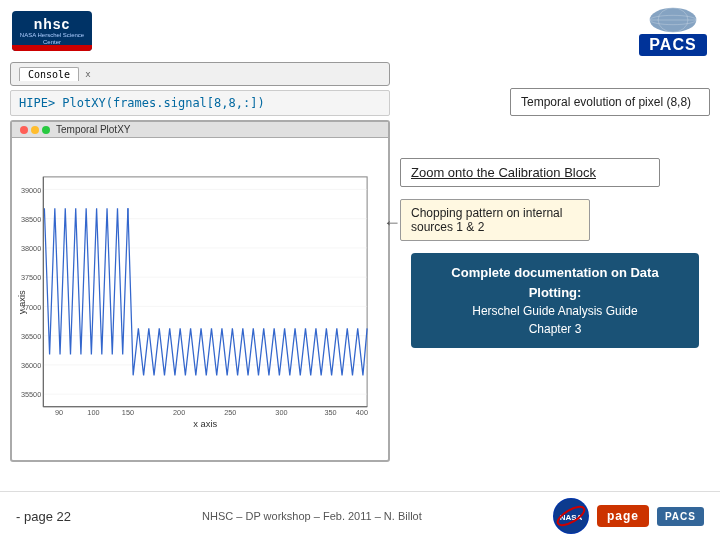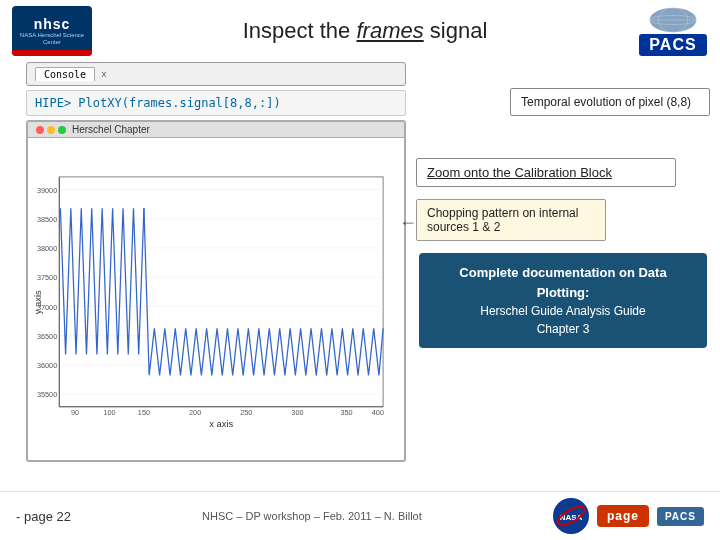--- a/index.html
+++ b/index.html
@@ -16,21 +16,21 @@
     .top-banner {
       display: flex;
       align-items: center;
       justify-content: space-between;
       padding: 6px 12px;
       background: #fff;
     }
 
     .nhsc-logo {
       width: 80px;
-      height: 50px;
+      height: 40px;
       background: #003366;
       border-radius: 4px;
       display: flex;
       flex-direction: column;
       align-items: center;
       justify-content: center;
       overflow: hidden;
       position: relative;
     }
     .nhsc-logo-text {
@@ -90,21 +90,20 @@
       gap: 10px;
       height: 400px;
     }
 
     
     .left-panel {
       width: 380px;
       display: flex;
       flex-direction: column;
       gap: 4px;
-      margin-left: 16px;
     }
 
     .console-window {
       background: #f0f0f0;
       border: 1px solid #999;
       border-radius: 3px;
       padding: 4px 8px;
       font-family: monospace;
       font-size: 12px;
       display: flex;
@@ -280,23 +279,20 @@
 <body>
 
 <div class="top-banner">
 
   <div class="nhsc-logo">
     <span class="nhsc-logo-text">nhsc</span>
     <span class="nhsc-logo-sub">NASA Herschel Science<br>Center</span>
     <div class="nhsc-logo-bar"></div>
   </div>
 
-  <h1 class="page-title">
-    <span>Inspect the </span><em>frames</em><span> signal</span>
-  </h1>
 
   <div class="pacs-logo">
     <svg width="55" height="30" viewBox="0 0 55 30">
       <ellipse cx="27" cy="15" rx="25" ry="13" fill="#336699" opacity="0.6"></ellipse>
       <ellipse cx="27" cy="15" rx="16" ry="13" fill="none" stroke="#fff" stroke-width="0.5" opacity="0.5"></ellipse>
       <ellipse cx="27" cy="15" rx="25" ry="5" fill="none" stroke="#fff" stroke-width="0.5" opacity="0.5"></ellipse>
       <line x1="2" y1="15" x2="52" y2="15" stroke="#fff" stroke-width="0.5" opacity="0.5"></line>
     </svg>
     <div class="pacs-badge">PACS</div>
   </div>
@@ -313,21 +309,21 @@
 
     <div class="hipe-command">HIPE&gt; PlotXY(frames.signal[8,8,:])</div>
 
     <div class="plot-window">
       <div class="plot-titlebar">
         <div class="plot-dots">
           <div class="dot dot-red"></div>
           <div class="dot dot-yellow"></div>
           <div class="dot dot-green"></div>
         </div>
-        <span>Herschel Chapter</span>
+        <span>Temporal PlotXY</span>
       </div>
       <div class="plot-area">
         <svg class="plot-svg" viewBox="0 0 360 250">
 
           <text x="12" y="130" font-size="9" fill="#333" transform="rotate(-90,12,130)" text-anchor="middle">y axis</text>
 
           <rect x="30" y="10" width="310" height="220" fill="#fff" stroke="#888" stroke-width="1"></rect>
 
           <text x="28" y="25" font-size="7" fill="#555" text-anchor="end">39000</text>
           <line x1="30" y1="22" x2="340" y2="22" stroke="#eee" stroke-width="0.5"></line>

